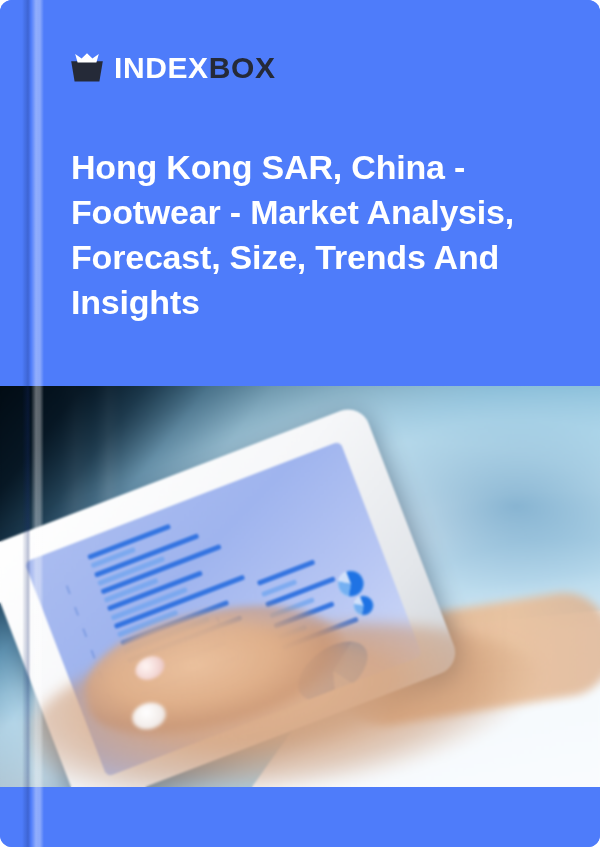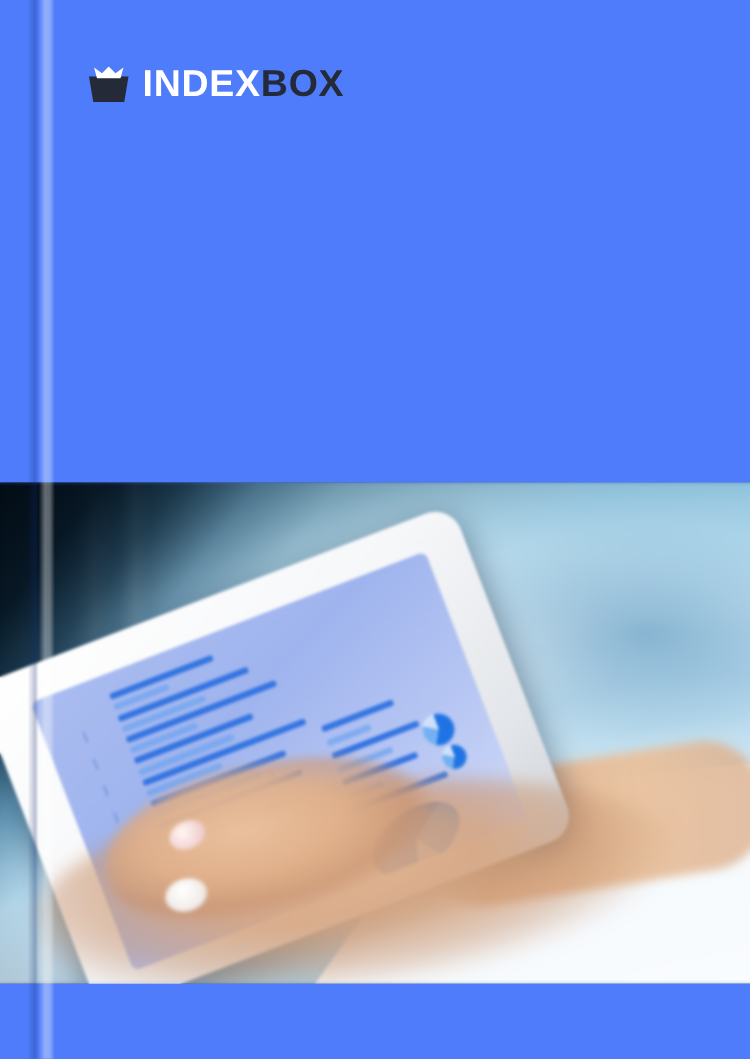--- a/index.html
+++ b/index.html
@@ -11,20 +11,21 @@
     font-family: "Liberation Sans", sans-serif;
     -webkit-font-smoothing: antialiased;
   }
 
   .page {
     position: relative;
     width: 600px;
     height: 847px;
     overflow: hidden;
     background: #4e7cfa;
+    border-radius: 12px;
   }
 
   
   .left-stripe {
     position: absolute;
     left: 0;
     top: 0;
     width: 46px;
     height: 847px;
     z-index: 6;
@@ -274,20 +275,21 @@
   <div class="header">
 
     <div class="logo">
       <svg class="logo-mark" viewBox="0 0 34 30" aria-hidden="true">
         <path d="M1.2 8.2 H32.8 L29.4 28.6 H4.6 Z" fill="#252a38"></path>
         <path d="M7.6 9.6 L5.2 0.9 L11.6 5.6 L17.0 0.2 L22.4 5.6 L28.8 0.9 L26.4 9.6 Z" fill="#ffffff"></path>
       </svg>
       <span class="logo-word"><span class="logo-index">INDEX</span><span class="logo-box">BOX</span></span>
     </div>
 
+    <h1 class="page-title">Hong Kong SAR, China - Footwear - Market Analysis, Forecast, Size, Trends And Insights</h1>
 
   </div>
 
   <div class="photo" role="img">
 
     <div class="photo-layer bg-wash"></div>
     <div class="photo-layer bg-shirt"></div>
     <div class="photo-layer bg-streaks"></div>
     <div class="photo-layer bg-darkcorner"></div>
     <div class="photo-layer bg-desk"></div>

